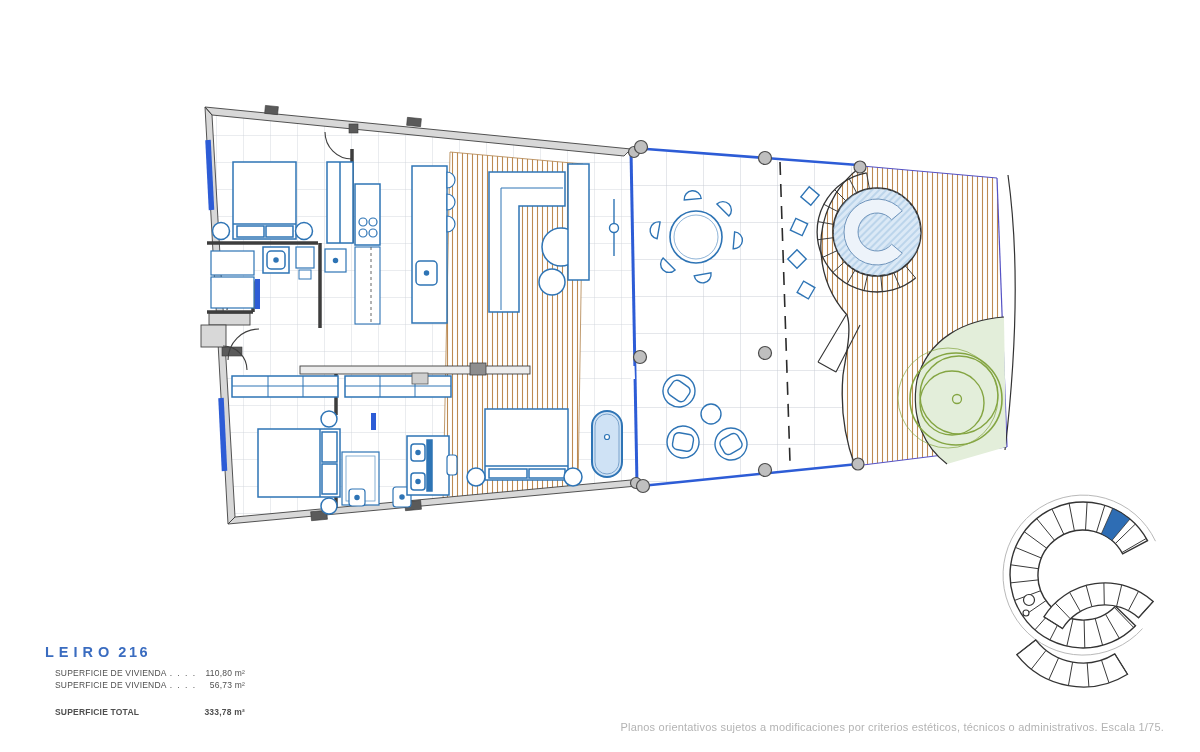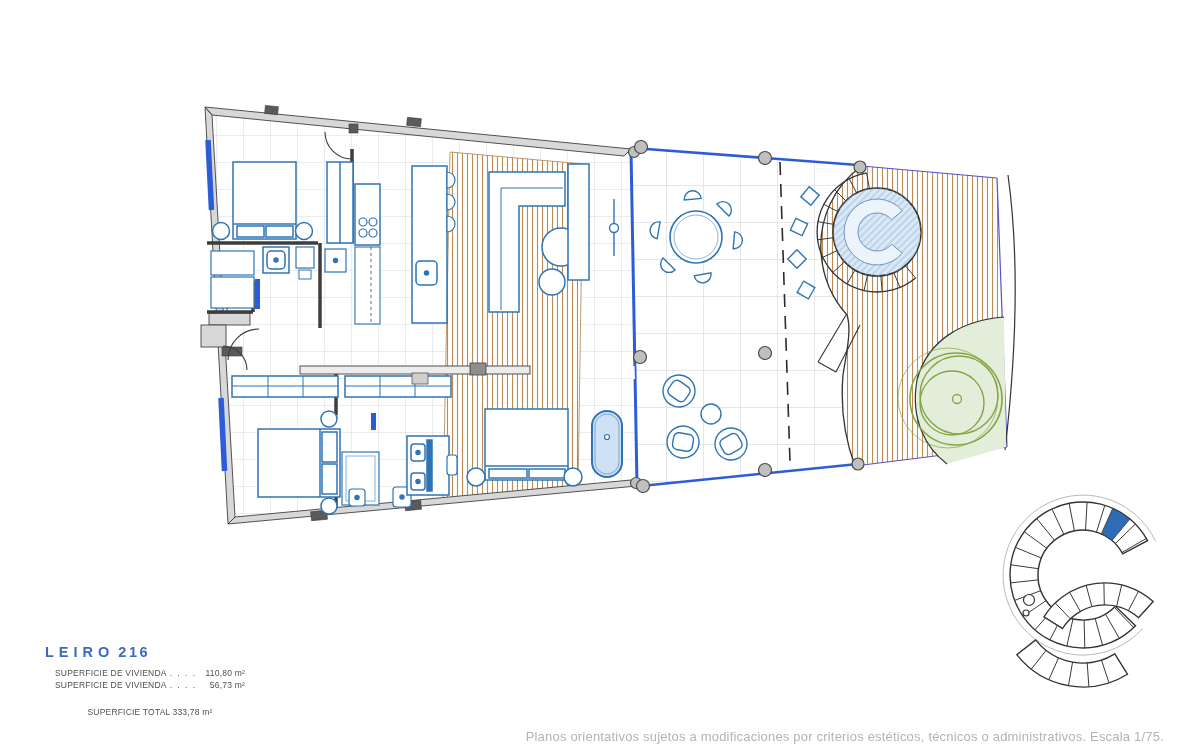--- a/index.html
+++ b/index.html
@@ -8,23 +8,23 @@
   .page{position:absolute;inset:0;background:#fff;}
   .plan-svg{position:absolute;left:0;top:0;}
   .title-block{position:absolute;left:45px;top:644px;color:#3a6cc0;font-size:14.5px;
        font-weight:700;letter-spacing:5px;white-space:nowrap;}
   .title-block .unit{margin-left:4px;letter-spacing:2.5px;}
   .summary{position:absolute;left:55px;top:668px;width:190px;font-size:8.5px;color:#4f4f4f;
        letter-spacing:.2px;}
   .sum-row{display:flex;align-items:baseline;line-height:11.5px;white-space:nowrap;justify-content:space-between;}
   .sum-row .leader{flex:1;overflow:hidden;margin:0 3px;text-align:center;letter-spacing:1.5px;}
   .sum-row .value{text-align:right;min-width:42px;}
-  .total-row{margin-top:16px;display:flex;justify-content:center;gap:2px;white-space:nowrap;}
-  .disclaimer{position:absolute;right:36px;top:721px;font-size:13px;color:#b3b3b3;
-       letter-spacing:.2px;margin-top:8px;}
+  .total-row{margin-top:16px;display:flex;justify-content:space-between;gap:2px;white-space:nowrap;font-weight:bold;}
+  .disclaimer{position:absolute;right:36px;top:721px;font-size:11px;color:#b3b3b3;
+       letter-spacing:.2px;}
 </style>
 </head>
 <body>
 
 <div class="page">
 
 <svg class="plan-svg" width="1200" height="752" viewBox="0 0 1200 752" xmlns="http://www.w3.org/2000/svg">
   <defs>
     <pattern id="gridS" width="27" height="27" patternUnits="userSpaceOnUse">
       <path d="M27 0H0V27" fill="none" stroke="#ccd1d8" stroke-width="0.8"></path>

